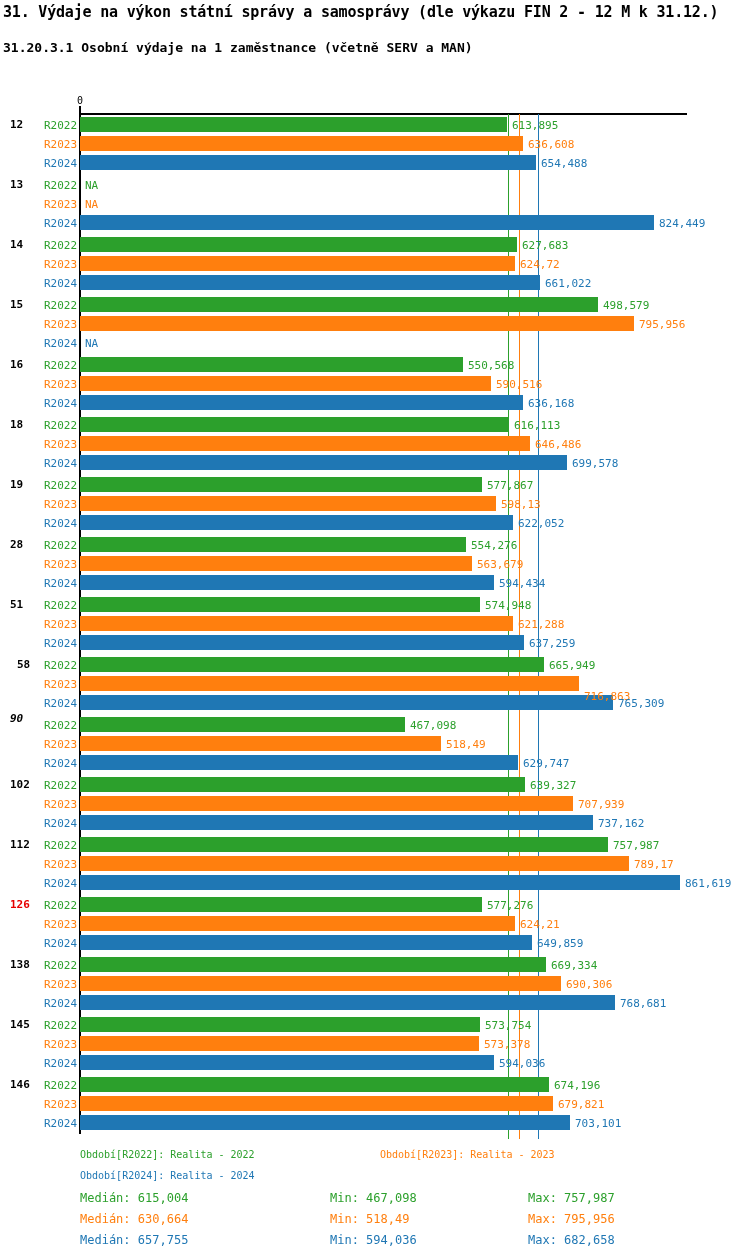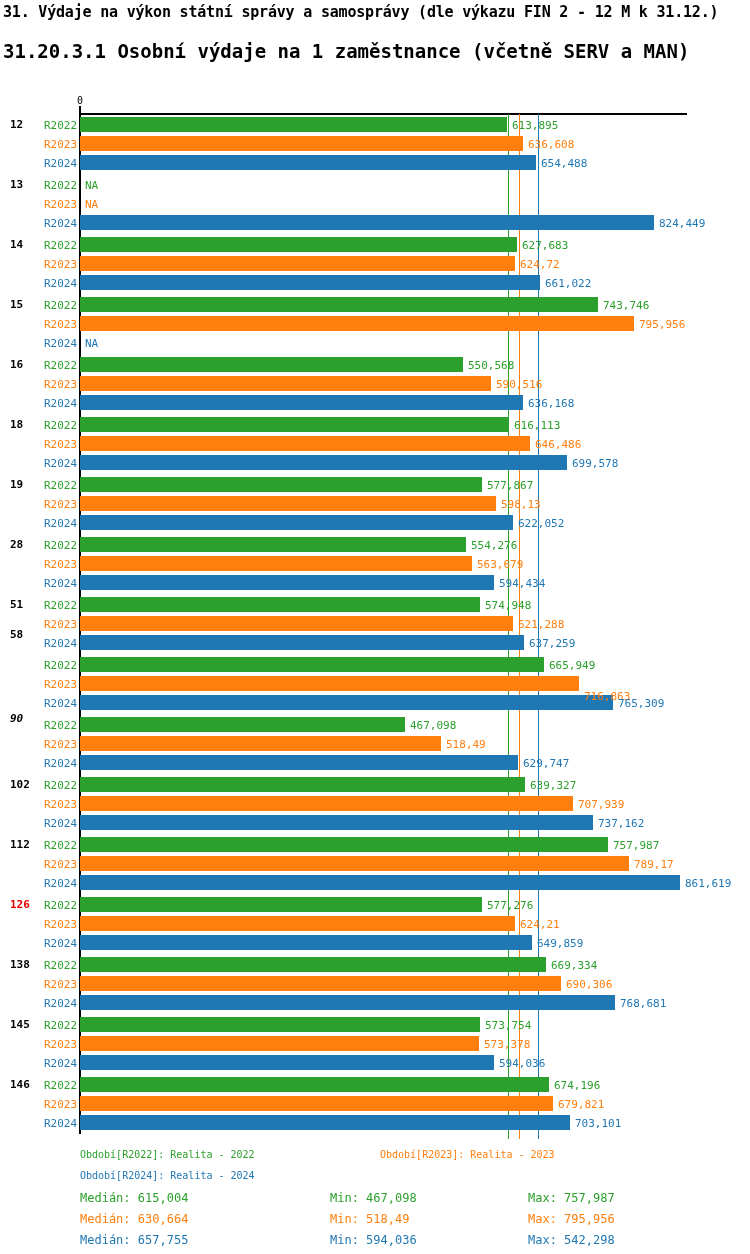--- a/index.html
+++ b/index.html
@@ -6,21 +6,21 @@
   #page {
     position: relative;
     width: 750px;
     height: 1254px;
     background: #ffffff;
     font-family: "DejaVu Sans Mono", monospace;
     overflow: hidden;
   }
   .abs { position: absolute; white-space: nowrap; }
   #title    { left: 3px; top: 3px;  font-size: 15px; font-weight: bold; color: #000; letter-spacing: -0.2px; }
-  #subtitle { left: 3px; top: 40px; font-size: 19px; font-weight: bold; color: #000; }
+  #subtitle { left: 3px; top: 40px; font-size: 13px; font-weight: bold; color: #000; }
   #meta     { left: 3px; top: 66px; font-size: 8.5px; color: #000; }
   #zero-label { left: 73px; top: 95px; width: 14px; text-align: center; font-size: 10px; color: #000; }
   #x-axis-line { left: 79px; top: 113px; width: 608px; height: 2px; background: #000; }
   #y-axis-line { left: 79px; top: 106px; width: 2px; height: 1028px; background: #000; }
   #chart { position: absolute; left: 0; top: 0; width: 750px; height: 1254px; }
   .median-line { position: absolute; top: 114px; width: 1px; height: 1025px; z-index: 1; }
   .bar { position: absolute; height: 15px; z-index: 2; }
   .group-label { position: absolute; left: 10px; font-size: 11px; font-weight: bold; color: #000; z-index: 3; }
   .series-label { position: absolute; left: 44px; font-size: 11px; z-index: 3; }
   .value-label { position: absolute; font-size: 11px; z-index: 3; }
@@ -70,21 +70,21 @@
       <div class="value-label" style="left: 522px; top: 239px; color: rgb(44, 160, 44);">627,683</div>
       <div class="series-label" style="top: 258px; color: rgb(255, 127, 14);">R2023</div>
       <div class="bar" style="left: 80px; top: 256px; width: 435px; background: rgb(255, 127, 14);"></div>
       <div class="value-label" style="left: 520px; top: 258px; color: rgb(255, 127, 14);">624,72</div>
       <div class="series-label" style="top: 277px; color: rgb(31, 119, 180);">R2024</div>
       <div class="bar" style="left: 80px; top: 275px; width: 460px; background: rgb(31, 119, 180);"></div>
       <div class="value-label" style="left: 545px; top: 277px; color: rgb(31, 119, 180);">661,022</div>
       <div class="group-label" style="top: 298px;">15</div>
       <div class="series-label" style="top: 299px; color: rgb(44, 160, 44);">R2022</div>
       <div class="bar" style="left: 80px; top: 297px; width: 518px; background: rgb(44, 160, 44);"></div>
-      <div class="value-label" style="left: 603px; top: 299px; color: rgb(44, 160, 44);">743,746</div>
+      <div class="value-label" style="left: 603px; top: 299px; color: rgb(44, 160, 44);">498,579</div>
       <div class="series-label" style="top: 318px; color: rgb(255, 127, 14);">R2023</div>
       <div class="bar" style="left: 80px; top: 316px; width: 554px; background: rgb(255, 127, 14);"></div>
       <div class="value-label" style="left: 639px; top: 318px; color: rgb(255, 127, 14);">795,956</div>
       <div class="series-label" style="top: 337px; color: rgb(31, 119, 180);">R2024</div>
       <div class="na-label" style="top: 337px; color: rgb(31, 119, 180);">NA</div>
       <div class="group-label" style="top: 358px;">16</div>
       <div class="series-label" style="top: 359px; color: rgb(44, 160, 44);">R2022</div>
       <div class="bar" style="left: 80px; top: 357px; width: 383px; background: rgb(44, 160, 44);"></div>
       <div class="value-label" style="left: 468px; top: 359px; color: rgb(44, 160, 44);">550,568</div>
       <div class="series-label" style="top: 378px; color: rgb(255, 127, 14);">R2023</div>
@@ -126,21 +126,21 @@
       <div class="group-label" style="top: 598px;">51</div>
       <div class="series-label" style="top: 599px; color: rgb(44, 160, 44);">R2022</div>
       <div class="bar" style="left: 80px; top: 597px; width: 400px; background: rgb(44, 160, 44);"></div>
       <div class="value-label" style="left: 485px; top: 599px; color: rgb(44, 160, 44);">574,948</div>
       <div class="series-label" style="top: 618px; color: rgb(255, 127, 14);">R2023</div>
       <div class="bar" style="left: 80px; top: 616px; width: 433px; background: rgb(255, 127, 14);"></div>
       <div class="value-label" style="left: 518px; top: 618px; color: rgb(255, 127, 14);">621,288</div>
       <div class="series-label" style="top: 637px; color: rgb(31, 119, 180);">R2024</div>
       <div class="bar" style="left: 80px; top: 635px; width: 444px; background: rgb(31, 119, 180);"></div>
       <div class="value-label" style="left: 529px; top: 637px; color: rgb(31, 119, 180);">637,259</div>
-      <div class="group-label" style="top: 628px;">58</div>
+      <div class="group-label" style="top: 658px; margin-left: 7px;">58</div>
       <div class="series-label" style="top: 659px; color: rgb(44, 160, 44);">R2022</div>
       <div class="bar" style="left: 80px; top: 657px; width: 464px; background: rgb(44, 160, 44);"></div>
       <div class="value-label" style="left: 549px; top: 659px; color: rgb(44, 160, 44);">665,949</div>
       <div class="series-label" style="top: 678px; color: rgb(255, 127, 14);">R2023</div>
       <div class="bar" style="left: 80px; top: 676px; width: 499px; background: rgb(255, 127, 14);"></div>
       <div class="value-label" style="left: 584px; top: 678px; color: rgb(255, 127, 14); margin-top: 12px;">716,863</div>
       <div class="series-label" style="top: 697px; color: rgb(31, 119, 180);">R2024</div>
       <div class="bar" style="left: 80px; top: 695px; width: 533px; background: rgb(31, 119, 180);"></div>
       <div class="value-label" style="left: 618px; top: 697px; color: rgb(31, 119, 180);">765,309</div>
       <div class="group-label" style="top: 712px; font-style: italic;">90</div>
@@ -222,14 +222,14 @@
   <div class="abs stat-item c-r2022" style="left:80px;  top:1191px;">Medián: 615,004</div>
   <div class="abs stat-item c-r2022" style="left:330px; top:1191px;">Min: 467,098</div>
   <div class="abs stat-item c-r2022" style="left:528px; top:1191px;">Max: 757,987</div>
 
   <div class="abs stat-item c-r2023" style="left:80px;  top:1212px;">Medián: 630,664</div>
   <div class="abs stat-item c-r2023" style="left:330px; top:1212px;">Min: 518,49</div>
   <div class="abs stat-item c-r2023" style="left:528px; top:1212px;">Max: 795,956</div>
 
   <div class="abs stat-item c-r2024" style="left:80px;  top:1233px;">Medián: 657,755</div>
   <div class="abs stat-item c-r2024" style="left:330px; top:1233px;">Min: 594,036</div>
-  <div class="abs stat-item c-r2024" style="left:528px; top:1233px;">Max: 542,298</div>
+  <div class="abs stat-item c-r2024" style="left:528px; top:1233px;">Max: 682,658</div>
 </div>
 
 </body></html>

